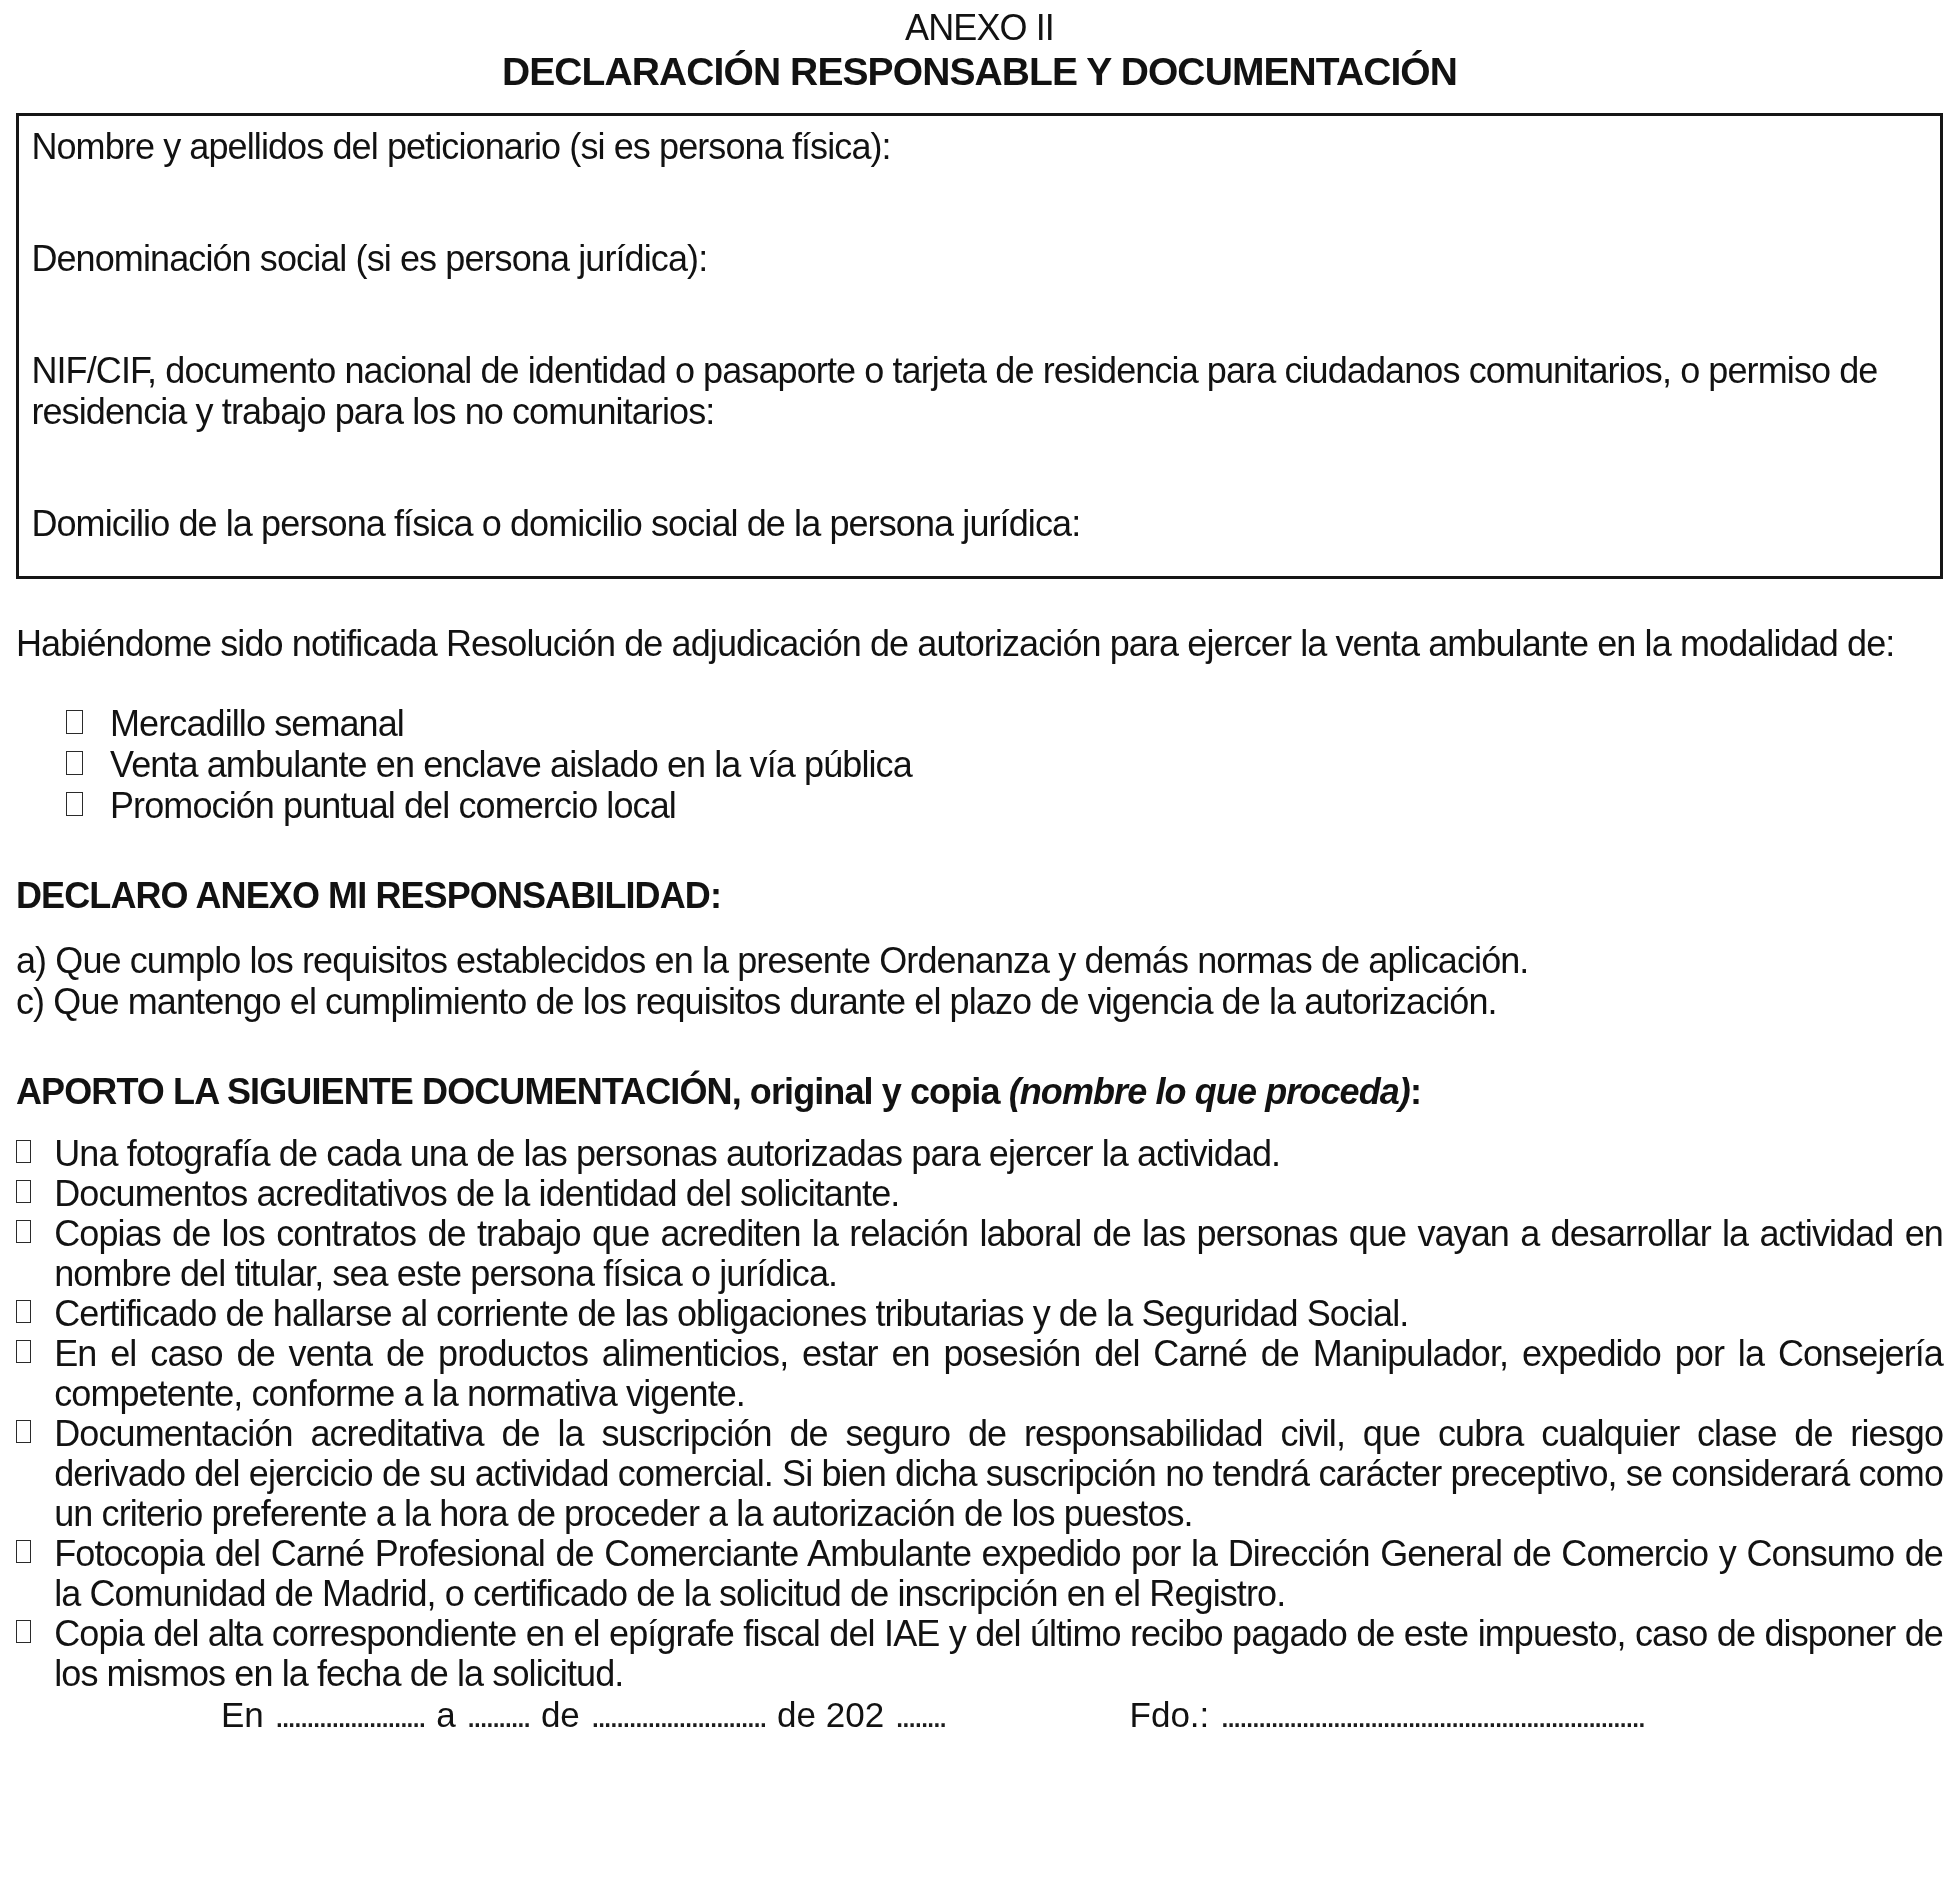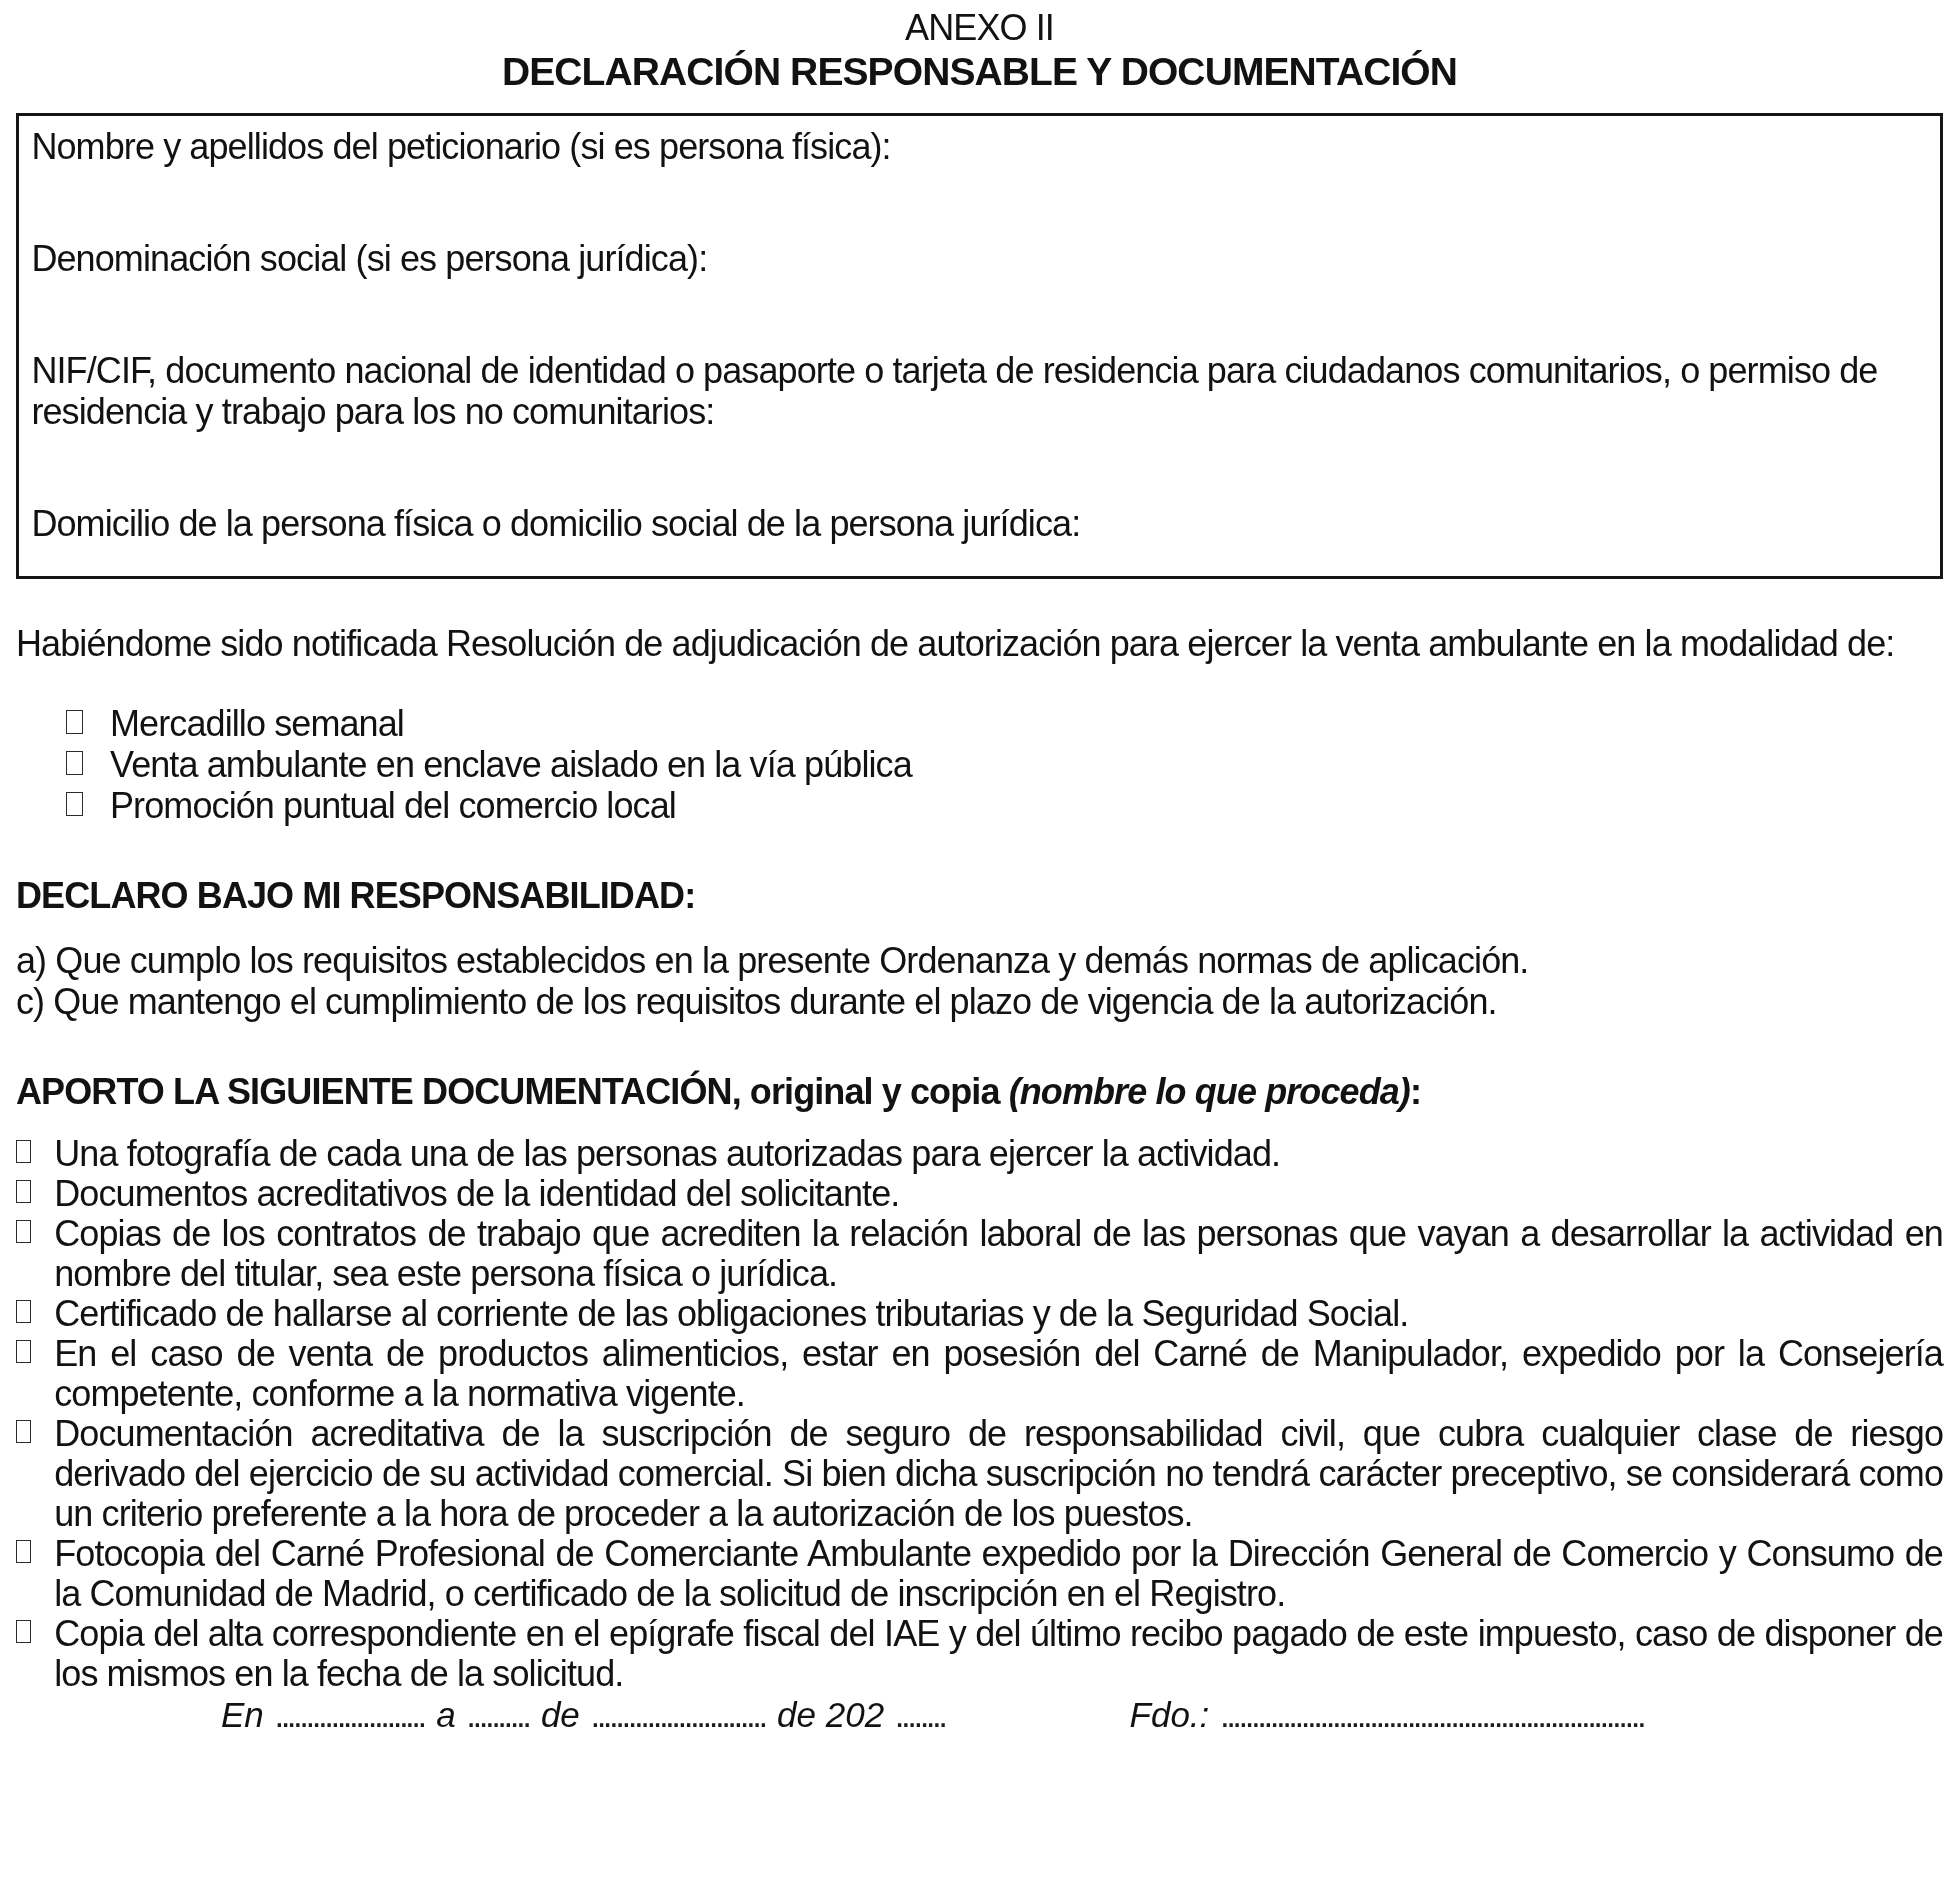--- a/index.html
+++ b/index.html
@@ -71,21 +71,21 @@
     margin-top: auto;
     margin-bottom: 37px;
     padding-left: 205px;
     display: flex;
     gap: 185px;
     font-size: 35px;
     letter-spacing: 0;
     line-height: 42px;
     white-space: nowrap;
   }
-  .sig-word { margin-right: 10.6px; font-style: italic; }
+  .sig-word { margin-right: 10.6px; }
   .dots {
     letter-spacing: -3.5px;
     margin-right: 12.4px;
     color: #1c1c1c;
   }
   .dots:last-child { margin-right: 0; }
 </style>
 </head>
 <body>
 
@@ -120,21 +120,21 @@
         <span class="checkbox"></span>
         <span class="check-label">Venta ambulante en enclave aislado en la vía pública</span>
       </div>
 
       <div class="check-row">
         <span class="checkbox"></span>
         <span class="check-label">Promoción puntual del comercio local</span>
       </div>
     </div>
 
-  <h2 class="section-heading">DECLARO BAJO MI RESPONSABILIDAD:</h2>
+  <h2 class="section-heading">DECLARO ANEXO MI RESPONSABILIDAD:</h2>
 
   <div class="declaro-list">
 
       <div class="declaro-item">a) Que cumplo los requisitos establecidos en la presente Ordenanza y demás normas de aplicación.</div>
 
 
       <div class="declaro-item">c) Que mantengo el cumplimiento de los requisitos durante el plazo de vigencia de la autorización.</div>
     </div>
 
   <h2 class="section-heading"><span>APORTO LA SIGUIENTE DOCUMENTACIÓN, original y copia </span><span class="it">(nombre lo que proceda)</span><span>:</span></h2>

